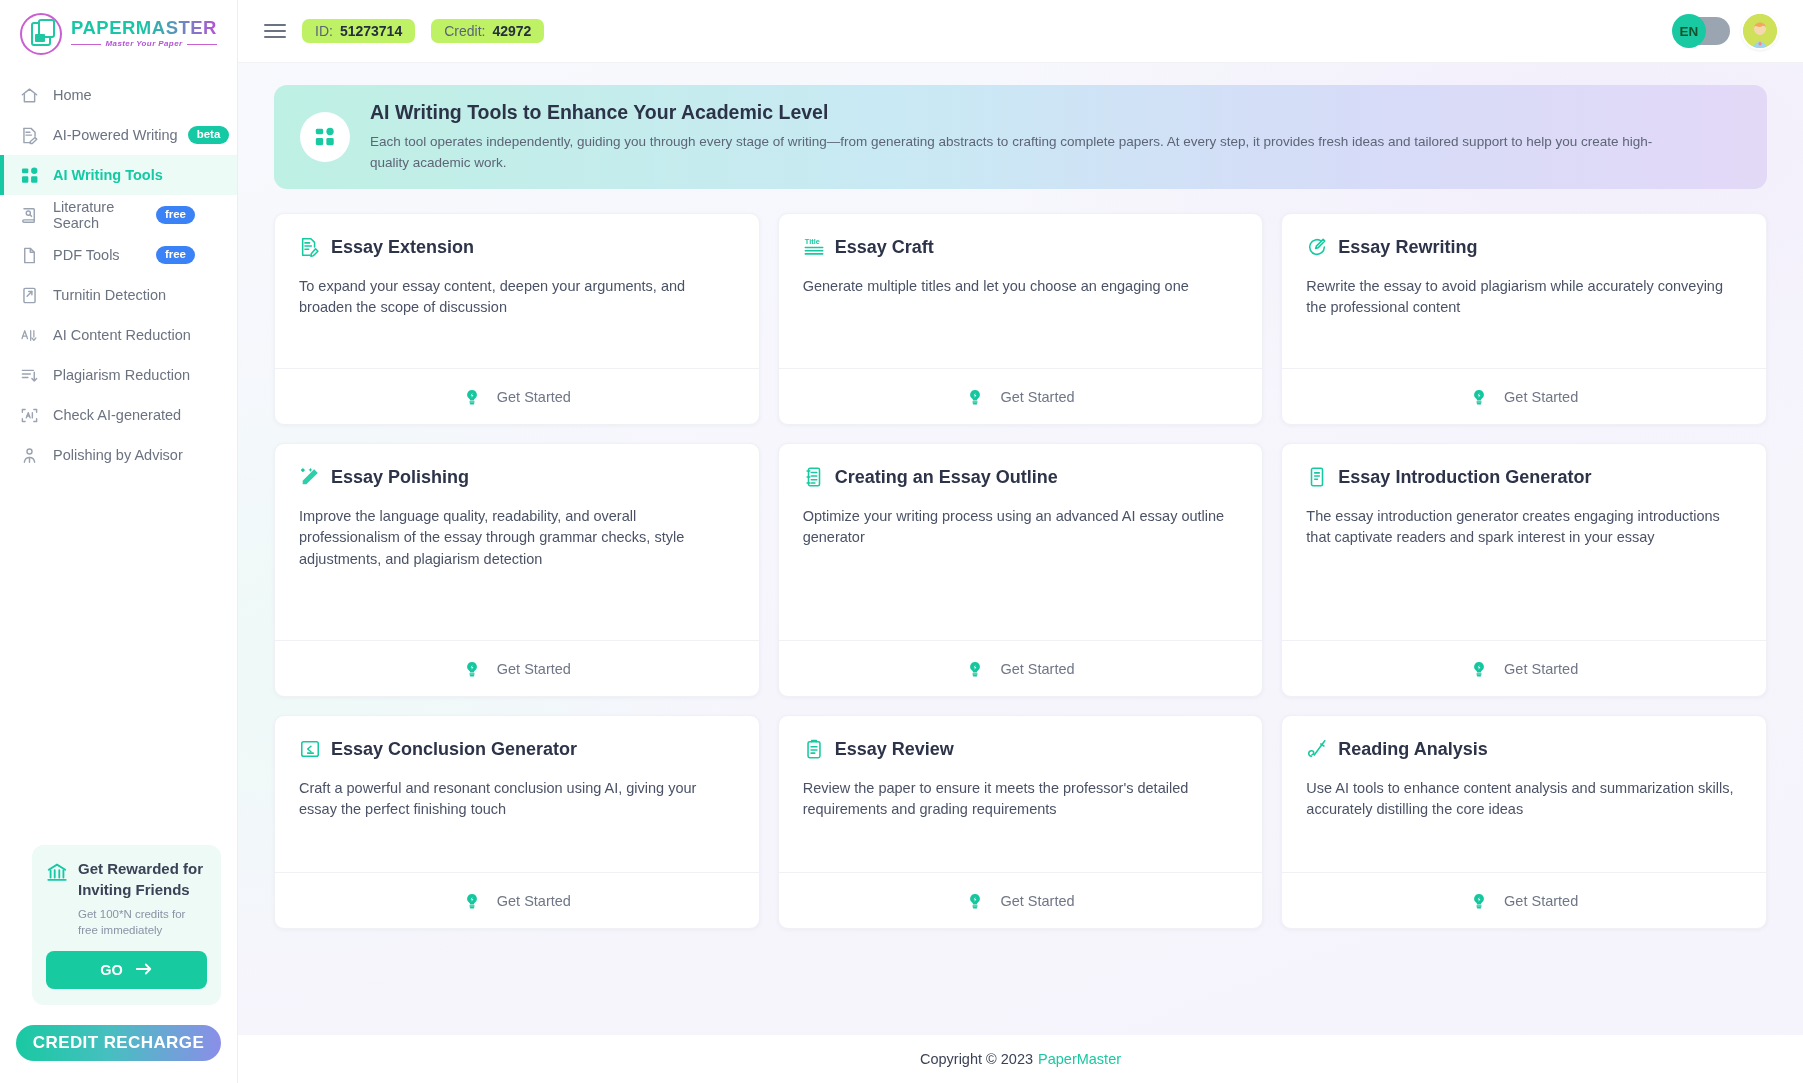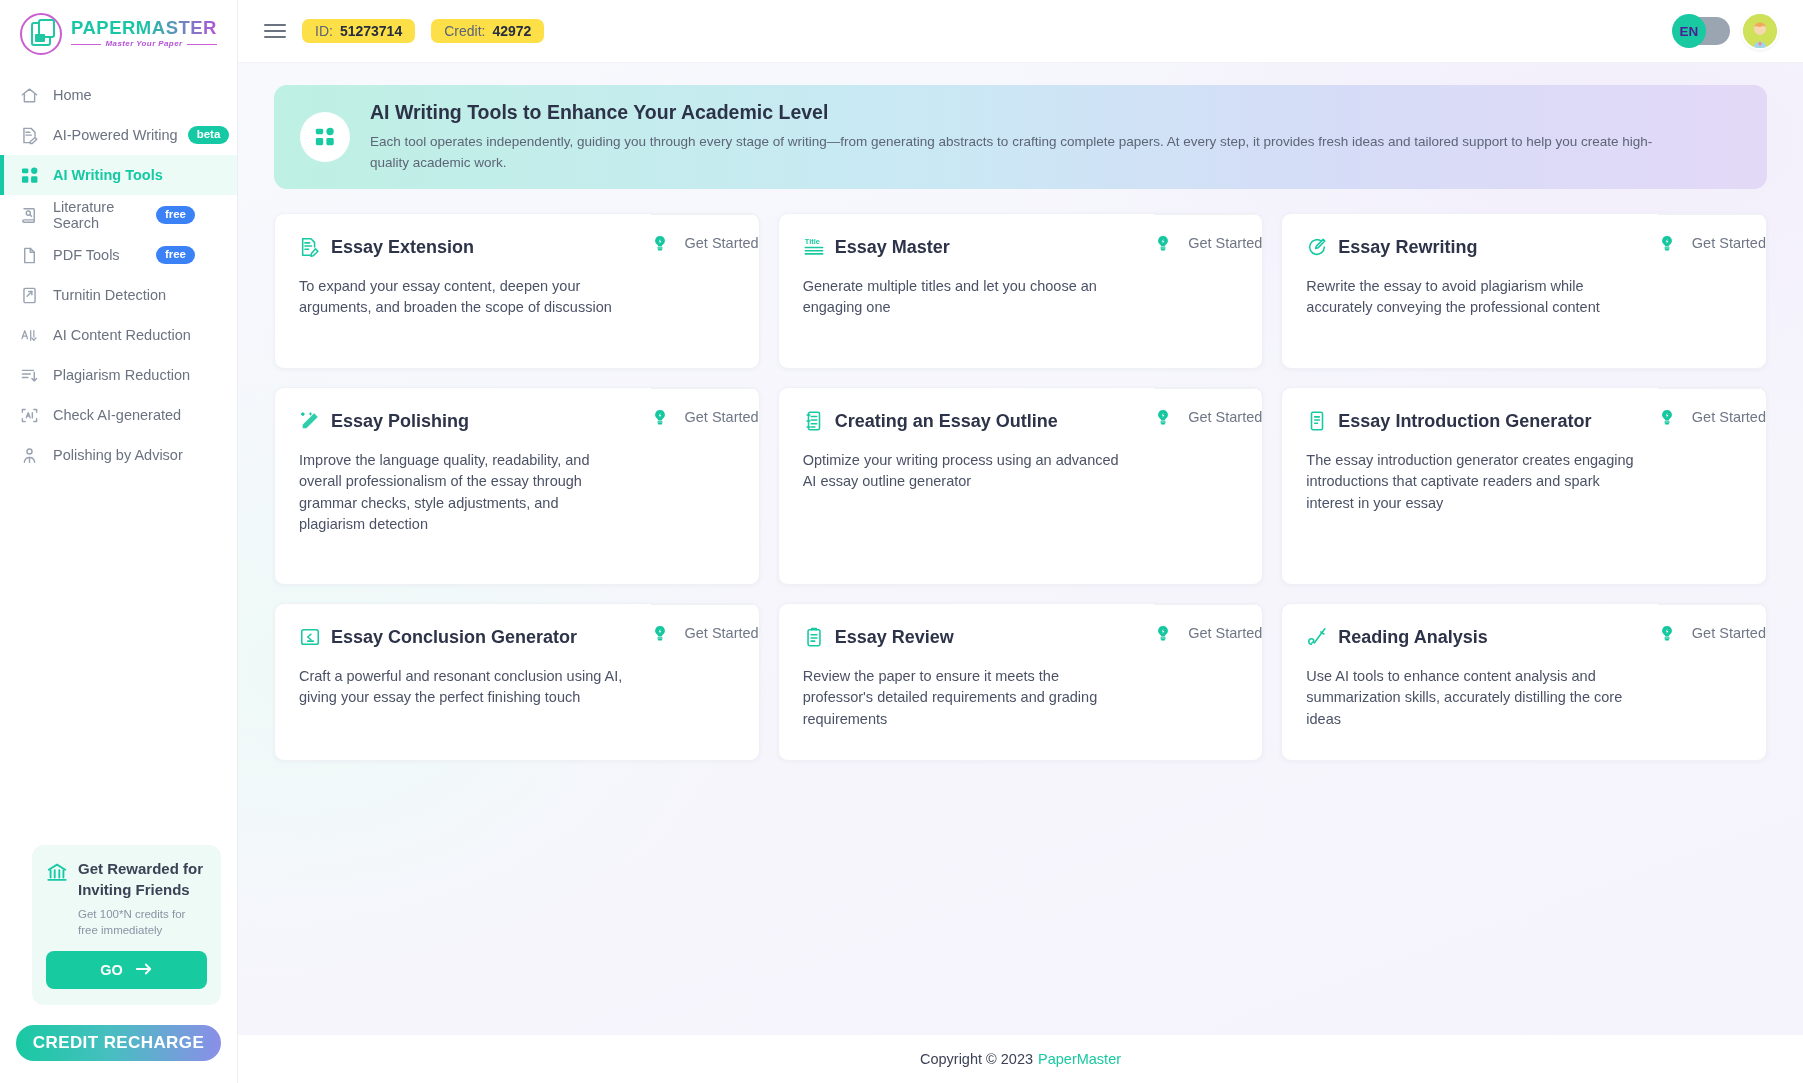--- a/index.html
+++ b/index.html
@@ -94,31 +94,31 @@
 
   
   .main { flex: 1; display: flex; flex-direction: column; min-width: 0; background:#fff; }
   .topbar {
     height: 63px; flex: 0 0 63px; background: #fff; display: flex; align-items: center;
     padding: 0 26px 0 26px; gap: 16px; border-bottom: 1px solid #f1f2f6;
   }
   .hamburger { width: 22px; cursor: pointer; display:flex; flex-direction:column; gap:4px; }
   .hamburger span { display:block; height:2px; background:#6b7280; border-radius:2px; }
   .chip {
-    background: #fde047; border-radius: 7px; height: 20px; display: flex; align-items: center;
+    background: #bef264; border-radius: 7px; height: 20px; display: flex; align-items: center;
     padding: 12px 13px; gap: 7px; font-size: 14px; color: #5b6478;
   }
   .chip b { color: #262d3f; font-weight: 700; }
   .topbar-right { margin-left: auto; display: flex; align-items: center; gap: 13px; }
   .lang-toggle {
     width: 56px; height: 28px; border-radius: 14px; background: #9aa5b1; position: relative; cursor: pointer;
   }
   .lang-toggle .knob {
     position: absolute; left: -2px; top: -3px; width: 34px; height: 34px; border-radius: 50%;
-    background: #19c9a2; color: #4c1d95; font-size: 13.5px; font-weight: 600;
+    background: #19c9a2; color: #14532d; font-size: 13.5px; font-weight: 600;
     display: flex; align-items: center; justify-content: center;
   }
   .avatar {
     width: 34px; height: 34px; border-radius: 50%; background: #cde05c; overflow: hidden;
     box-shadow: 0 0 0 2px #fff, 0 1px 4px rgba(0,0,0,.18); position: relative; cursor: pointer;
   }
 
   .content {
     flex: 1; overflow: hidden; padding: 22px 36px 0 36px; position: relative;
     background:
@@ -137,21 +137,21 @@
   }
   .banner-title { font-size: 19.5px; font-weight: 700; color: #2c3247; line-height: 1.3; }
   .banner-desc { font-size: 13.5px; color: #5d6577; line-height: 1.55; margin-top: 6px; max-width: 1300px; }
 
   .grid {
     margin-top: 24px; display: grid; grid-template-columns: repeat(3, 1fr); gap: 18px;
   }
   .card {
     background: #fff; border-radius: 10px; border: 1px solid #f0f1f5;
     box-shadow: 0 1px 4px rgba(80,90,130,.06);
-    display: flex; flex-direction: row; cursor: pointer; overflow: hidden;
+    display: flex; flex-direction: column; cursor: pointer; overflow: hidden;
   }
   .card-body { padding: 22px 24px 10px 24px; flex: 1; }
   .card-head { display: flex; align-items: center; gap: 10px; }
   .card-ico { width: 22px; height: 22px; flex: 0 0 22px; color: #17c9a1; display:flex; align-items:center; justify-content:center;}
   .card-title { font-size: 18px; font-weight: 700; color: #2d3348; }
   .card-desc { margin-top: 18px; font-size: 14.5px; line-height: 1.47; color: #4b5266; }
   .card-foot {
     border-top: 1px solid #f0f1f5; height: 56px; display: flex; align-items: center;
     justify-content: center; gap: 16px;
   }
@@ -403,21 +403,21 @@
           </div>
           <div class="card r1">
             <div class="card-body">
               <div class="card-head">
                 <span class="card-ico">
                   <svg width="22" height="22" viewBox="0 0 24 24" fill="none" stroke="currentColor" stroke-width="1.7" stroke-linecap="round">
                     <text x="2" y="8.5" font-size="8" font-family="Liberation Sans, sans-serif" fill="currentColor" stroke="none" font-weight="700">Title</text>
                     <path d="M2.5 12.5h19M2.5 16h19M2.5 19.5h19"></path>
                   </svg>
                 </span>
-                <span class="card-title">Essay Master</span>
+                <span class="card-title">Essay Craft</span>
               </div>
               <div class="card-desc">Generate multiple titles and let you choose an engaging one</div>
             </div>
             <div class="card-foot">
               <span class="bulb">
                 <svg width="18" height="18" viewBox="0 0 24 24" fill="none">
                   <path d="M12 2.5a6.5 6.5 0 00-3.6 11.9c.6.4 1 1.1 1 1.9v.2h5.2v-.2c0-.8.4-1.5 1-1.9A6.5 6.5 0 0012 2.5z" fill="currentColor"></path>
                   <path d="M9.4 18.6h5.2M10 21h4" stroke="currentColor" stroke-width="2" stroke-linecap="round"></path>
                   <path d="M12.7 6.5l-2.5 3.6h1.8l-.7 2.9 2.6-3.8h-1.9z" fill="#fff"></path>
                 </svg>

